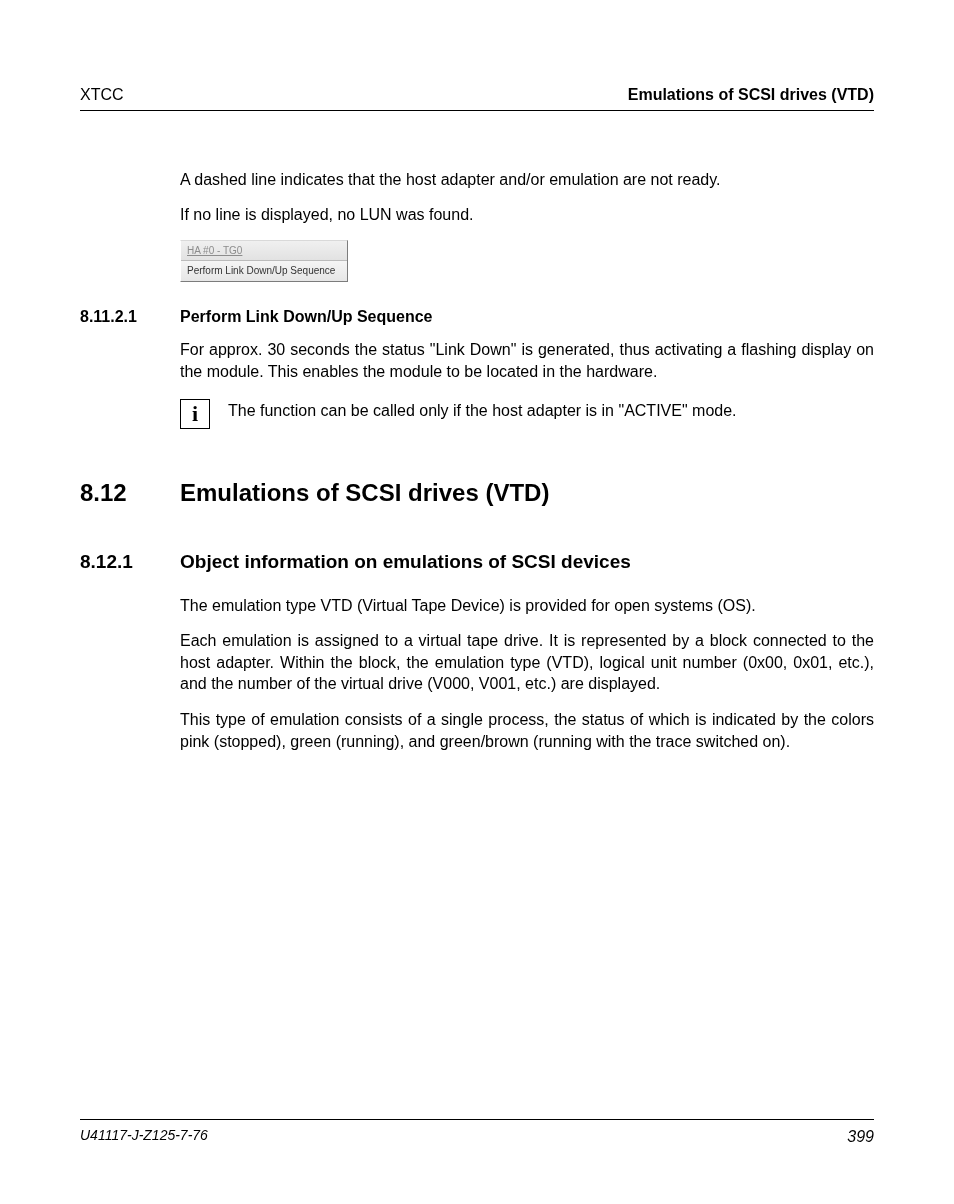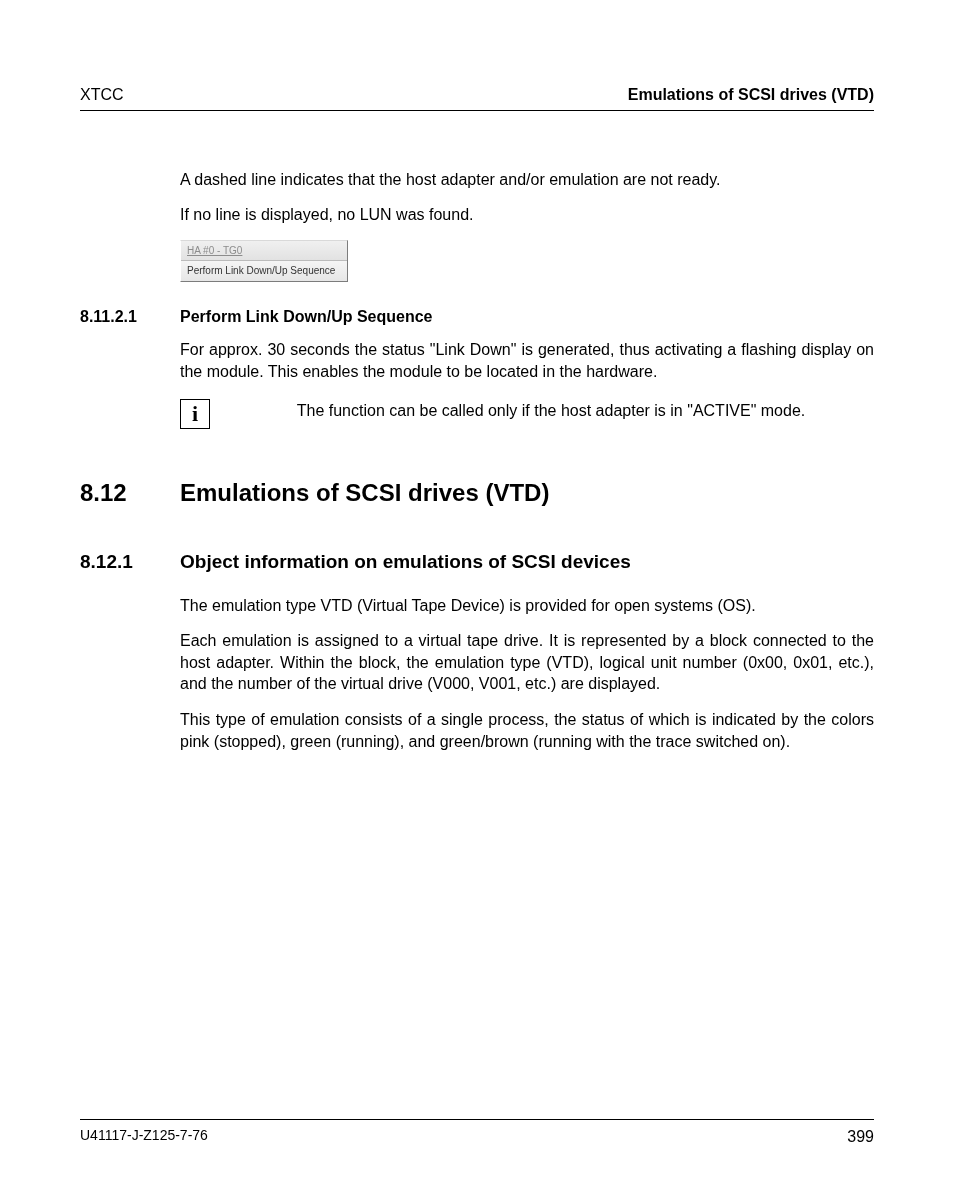--- a/index.html
+++ b/index.html
@@ -106,31 +106,32 @@
     display: flex;
     align-items: center;
     justify-content: center;
     font-family: "Times New Roman", serif;
     font-weight: bold;
     font-size: 22px;
     flex-shrink: 0;
     margin-right: 18px;
     margin-top: 2px;
   }
-  .info-text { flex: 1; padding-top: 3px; text-align: center; }
+  .info-text { flex: 1; padding-top: 3px; }
   .footer {
     position: absolute;
     bottom: 56px;
     left: 80px;
     right: 80px;
     border-top: 1.5px solid #000;
     padding-top: 6px;
     display: flex;
     justify-content: space-between;
     font-size: 14px;
+    font-style: italic;
   }
   .footer-right { font-size: 16px; }
 </style>
 </head>
 <body>
 
 <div class="page">
 
   <div class="header">
     <span class="header-left">XTCC</span>

